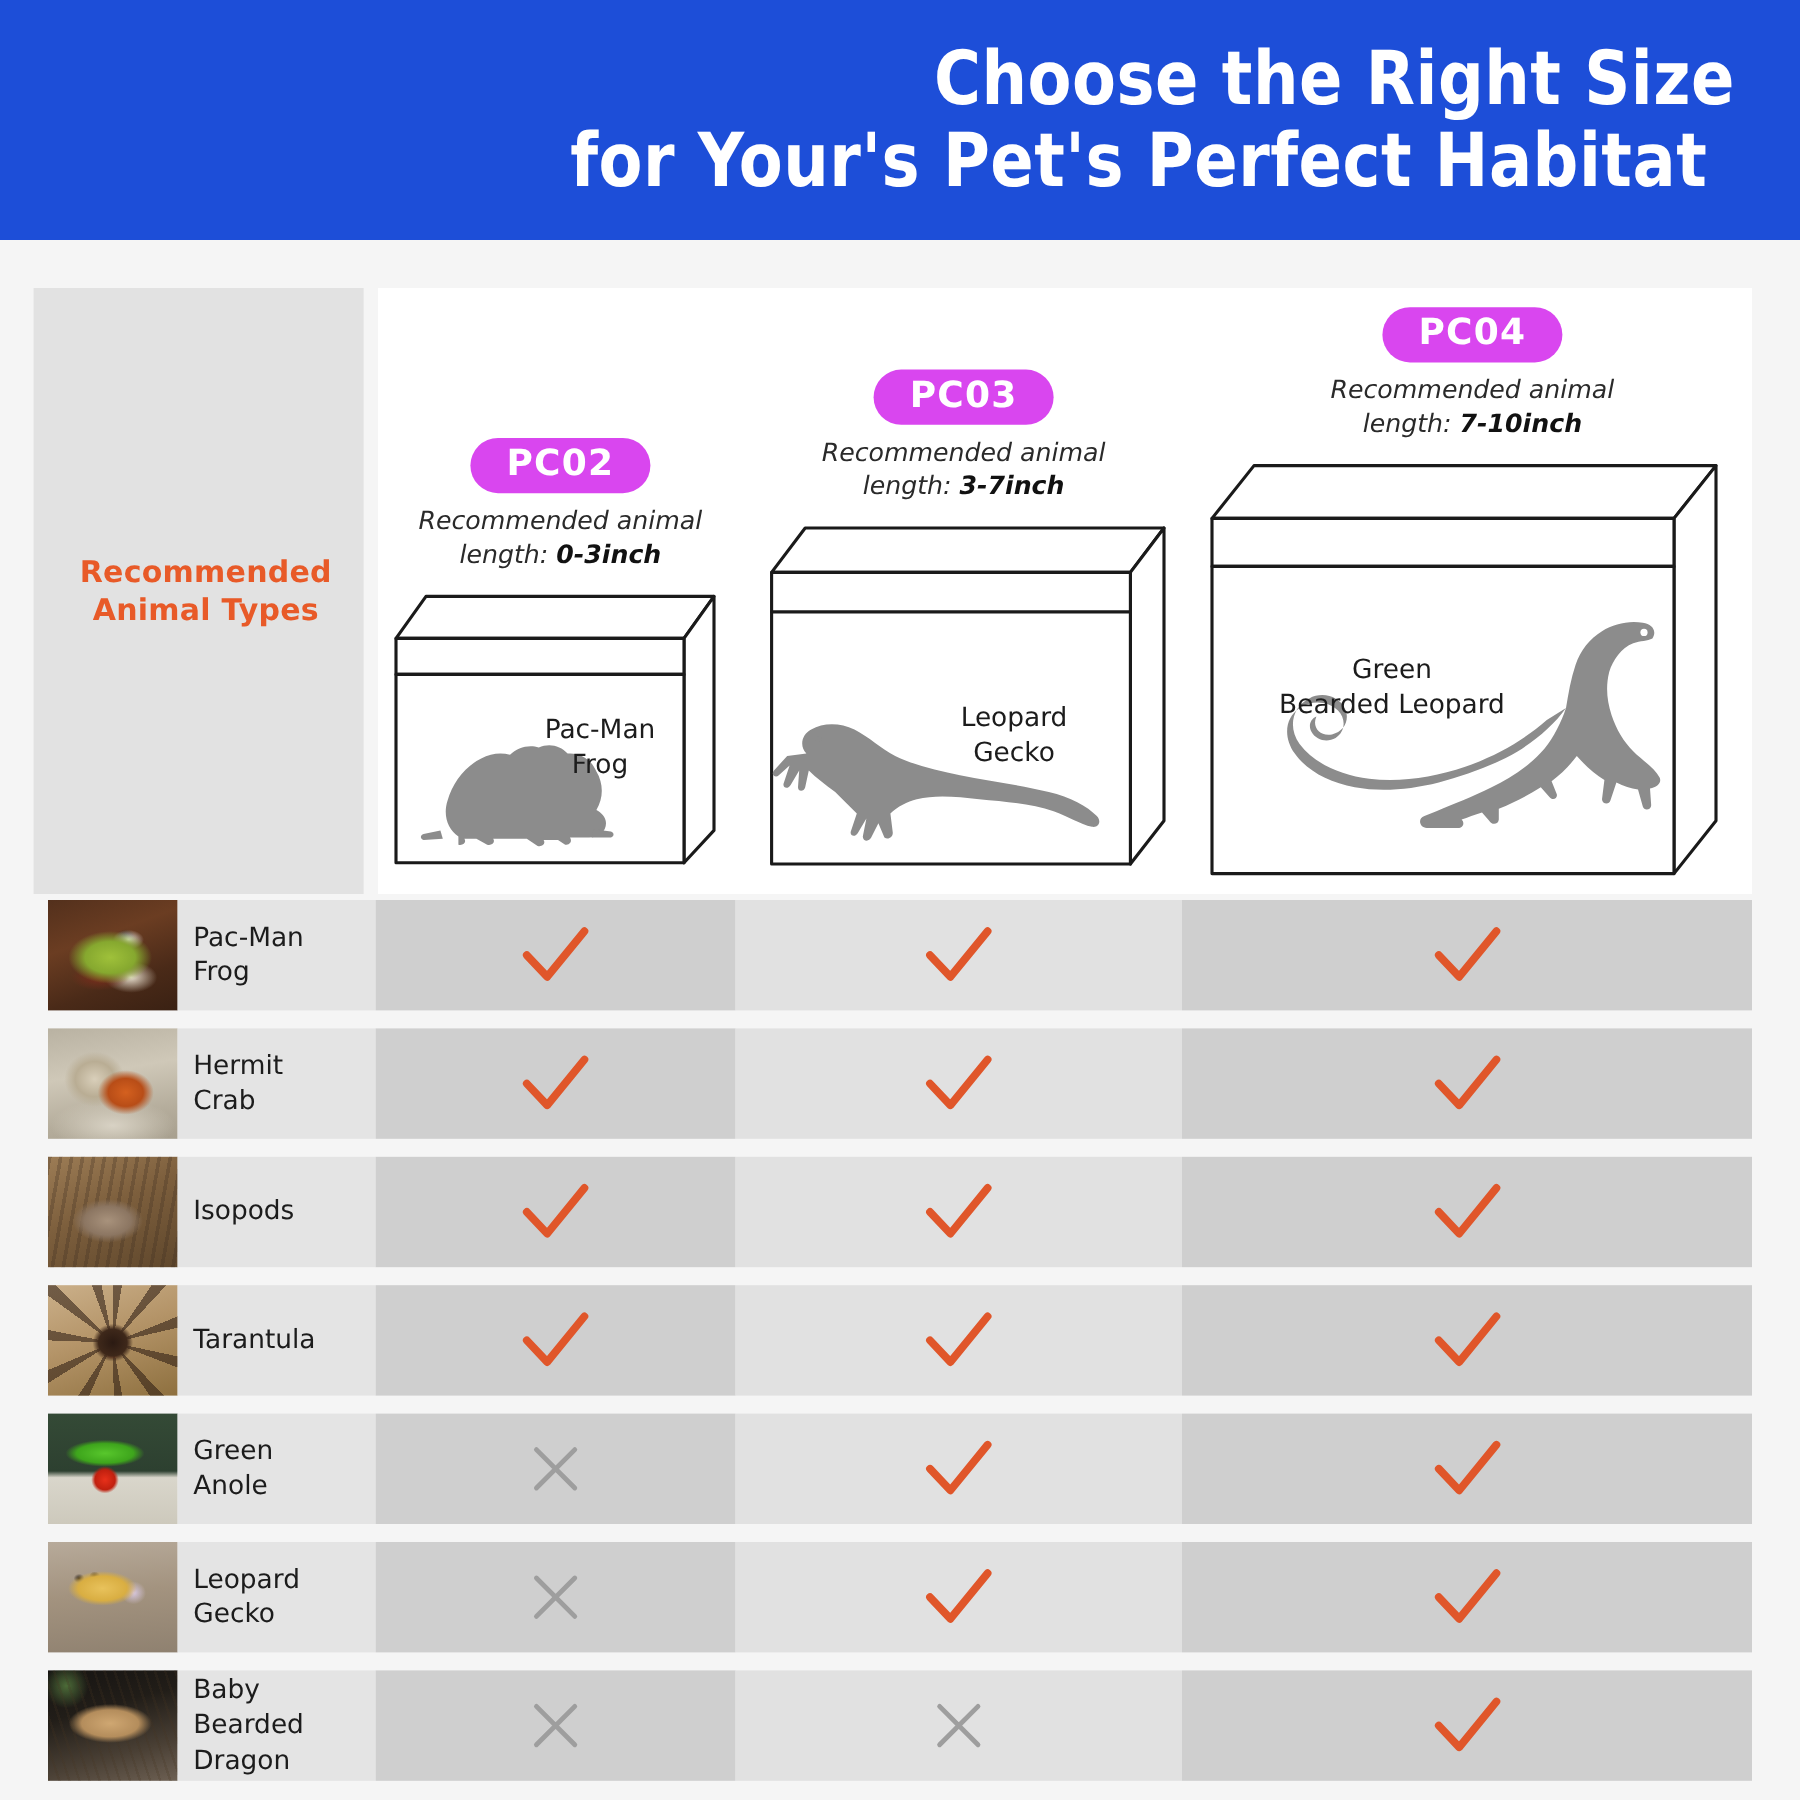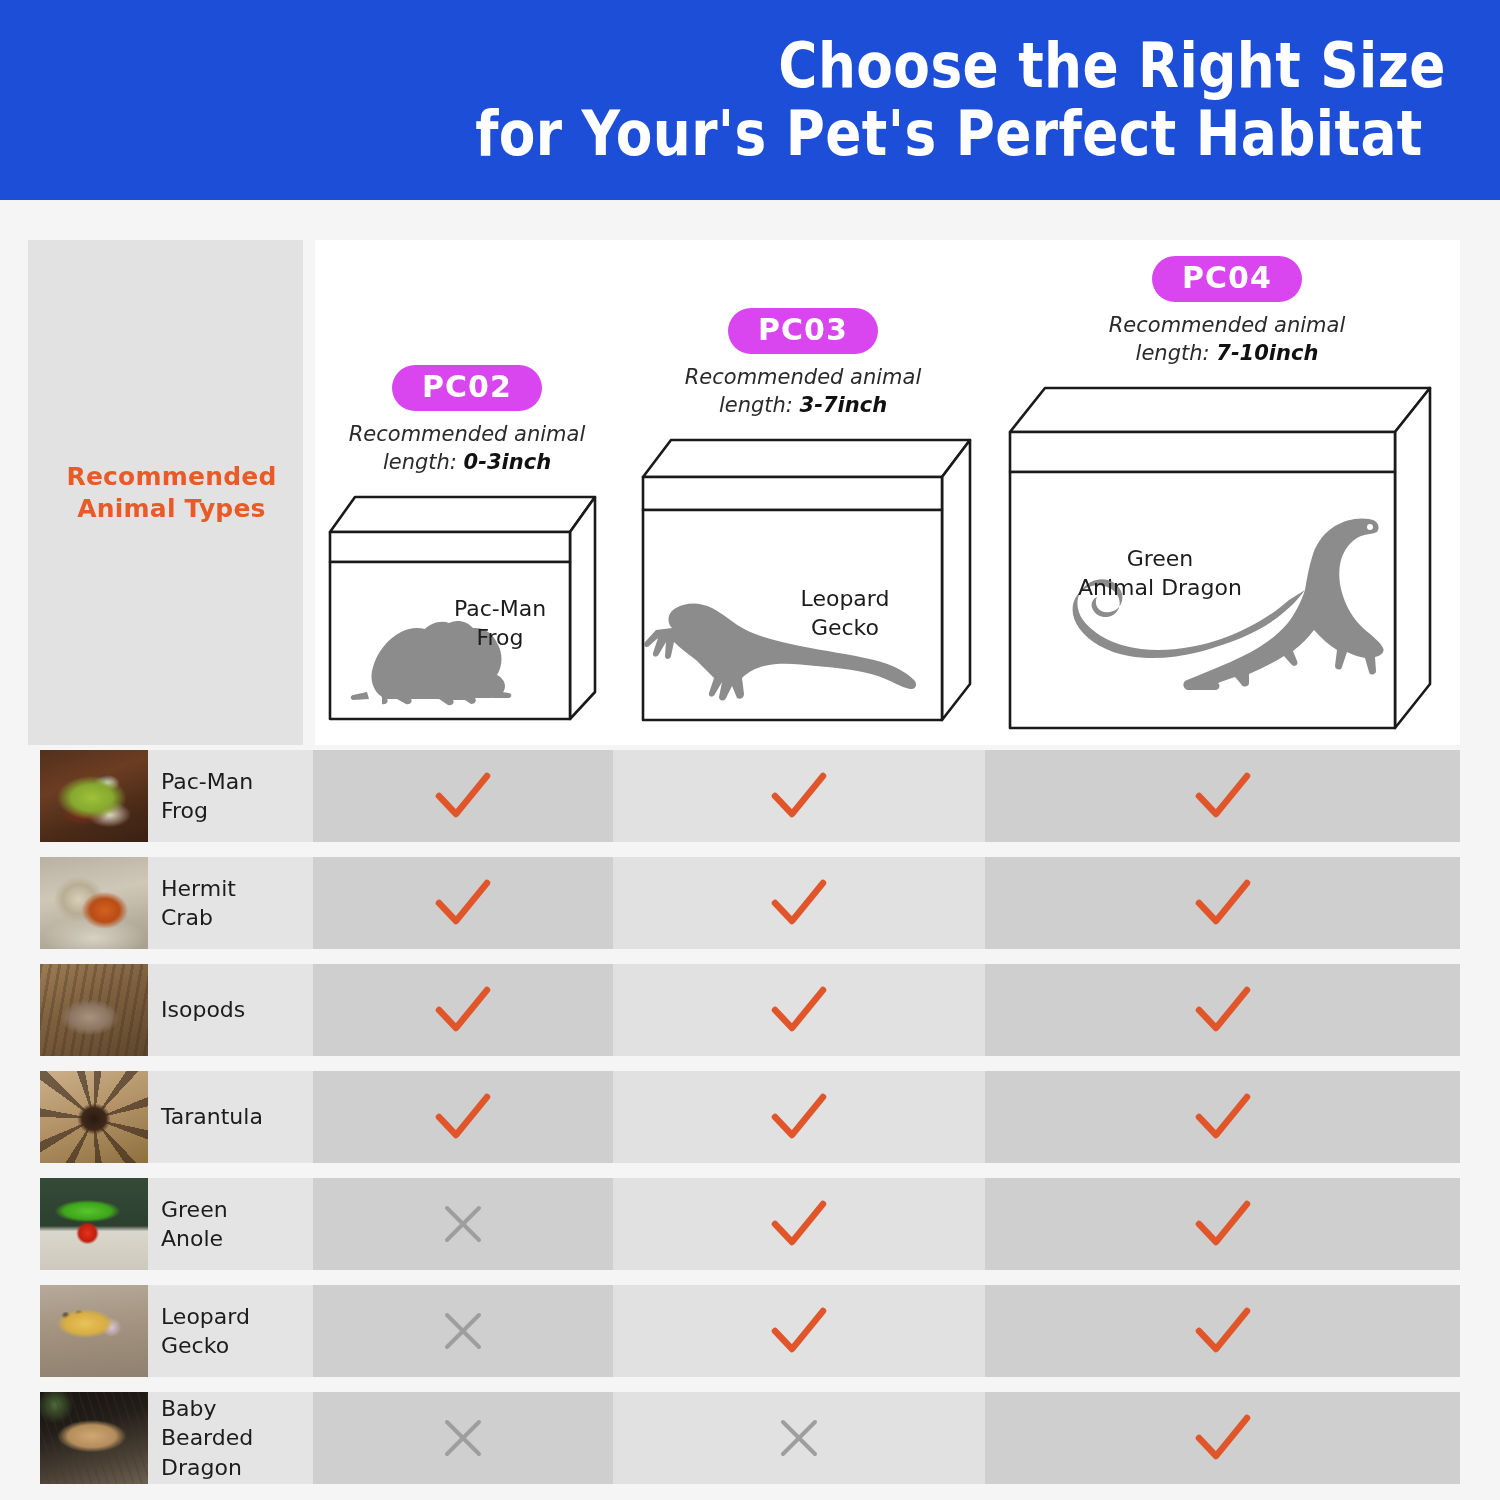--- a/index.html
+++ b/index.html
@@ -372,21 +372,21 @@
                  C72 209 68 226 78 240
                  C90 256 112 266 136 269
                  C162 272 190 268 216 259
                  C242 250 266 236 284 220 Z"></path>
         <circle cx="365" cy="147" r="3" fill="#ffffff"></circle>
       </g>
     </svg>
   </div>
   <div class="box-label lbl-pc04">
     <div>Green</div>
-    <div>Animal Dragon</div>
+    <div>Bearded Leopard</div>
   </div>
 
   <div class="table" id="table-body">
       <div class="row">
     <div class="row-thumb thumb-pacman-frog"></div>
     <div class="row-namecell">
       <div class="row-name">
         <div>Pac-Man</div>
         <div>Frog</div>
       </div>

